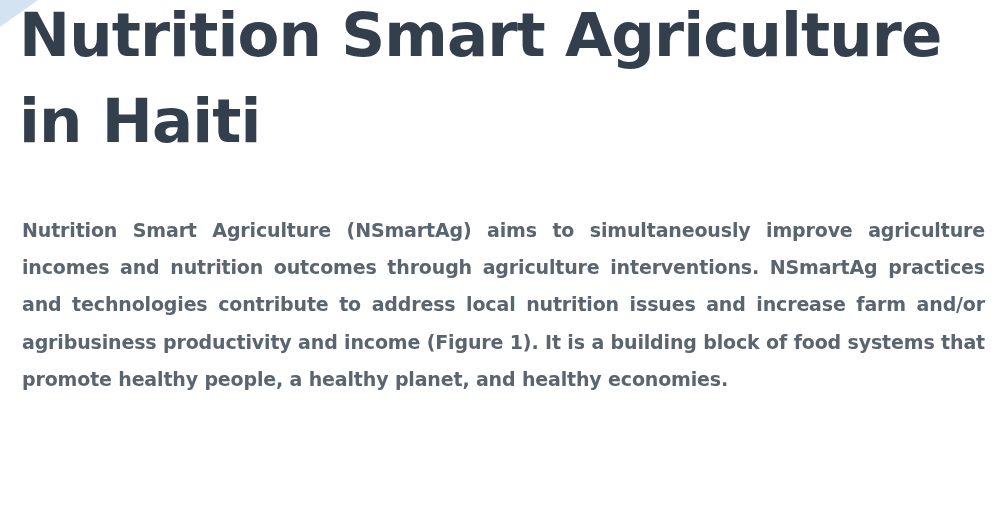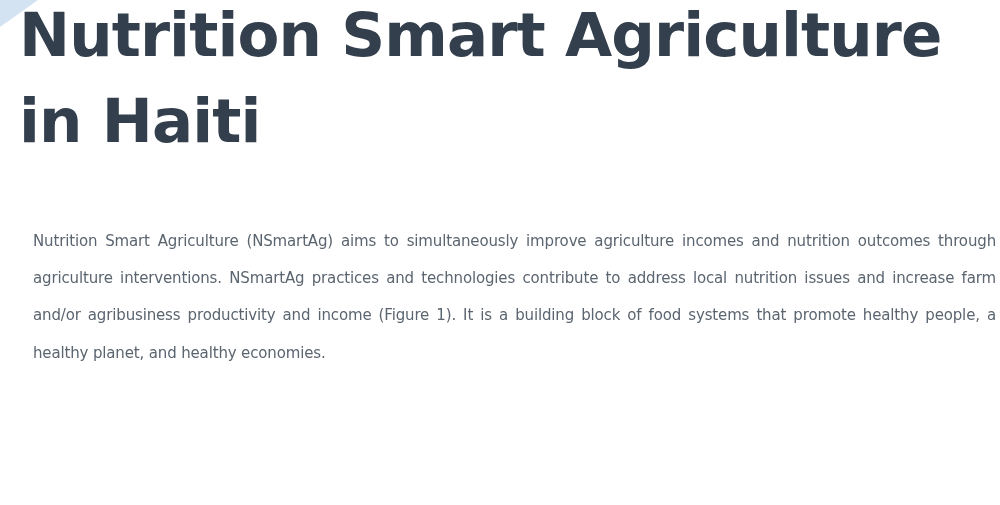--- a/index.html
+++ b/index.html
@@ -53,24 +53,24 @@
     letter-spacing: -0.9px;
     color: #333f4d;
     white-space: pre-line;
   }
 
   #intro-paragraph {
     position: absolute;
     left: 22px;
     top: 212px;
     width: 963px;
-    margin: 11px;
+    margin: 0;
     font-family: "DejaVu Sans", sans-serif;
-    font-size: 15px;
-    font-weight: 400;
+    font-size: 19px;
+    font-weight: 700;
     line-height: 37.2px;
     color: #5b6570;
     text-align: justify;
     text-justify: inter-word;
     letter-spacing: -0.15px;
   }
 </style>
 </head>
 <body>
 

